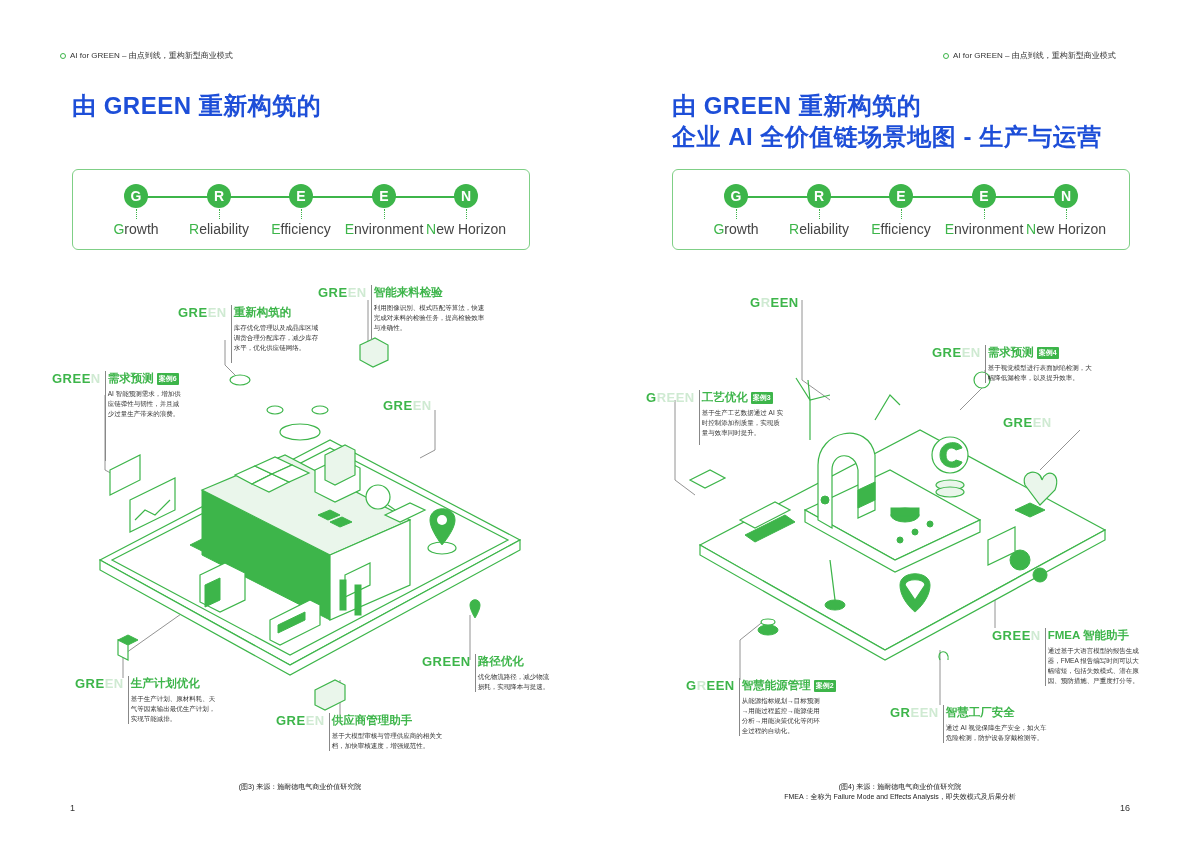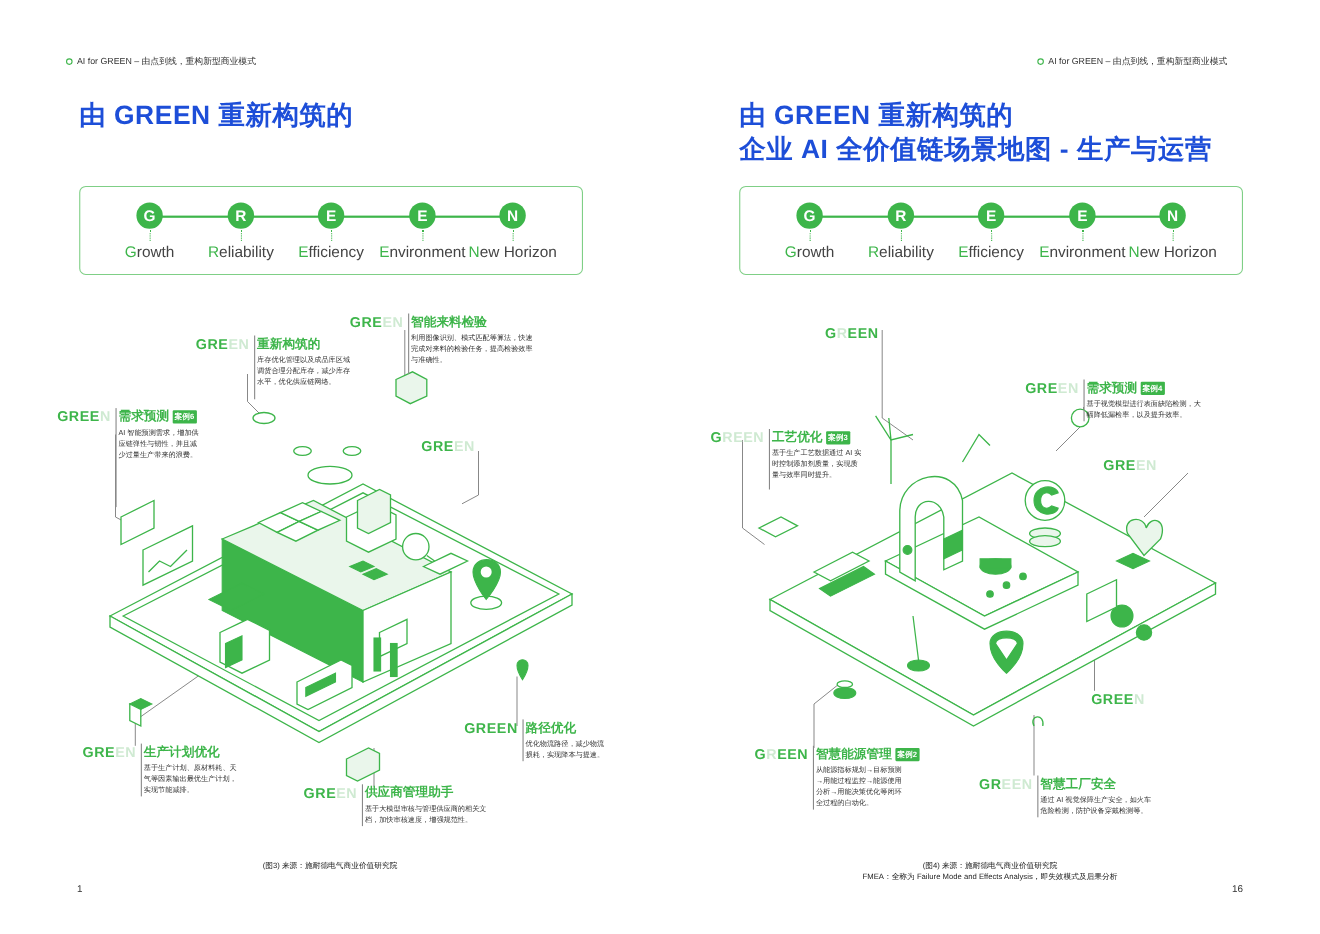--- a/index.html
+++ b/index.html
@@ -338,20 +338,26 @@
       <div class="desc">基于生产工艺数据通过 AI 实时控制添加剂质量，实现质量与效率同时提升。</div>
     </div>
   </div>
 
   <div class="callout" style="left:403px;top:415px">
     <div class="brand"><span>GRE</span><span class="faint">EN</span></div>
   </div>
 
   <div class="callout" style="left:392px;top:628px">
     <div class="brand"><span>GREE</span><span class="faint">N</span></div>
+    <div class="body" style="width:100px;min-height:55px">
+      <div class="heading">
+          <span>FMEA 智能助手</span>
+        </div>
+      <div class="desc">通过基于大语言模型的报告生成器，FMEA 报告编写时间可以大幅缩短，包括失效模式、潜在原因、预防措施、严重度打分等。</div>
+    </div>
   </div>
 
   <div class="callout" style="left:86px;top:678px">
     <div class="brand"><span>G</span><span class="faint">R</span><span>EEN</span></div>
     <div class="body" style="width:85px;min-height:50px">
       <div class="heading">
           <span>智慧能源管理</span>
           <span class="badge">案例2</span>
         </div>
       <div class="desc">从能源指标规划→目标预测→用能过程监控→能源使用分析→用能决策优化等闭环全过程的自动化。</div>

